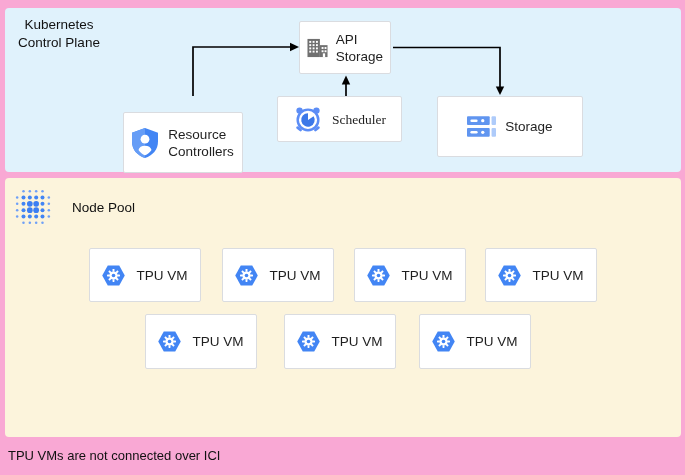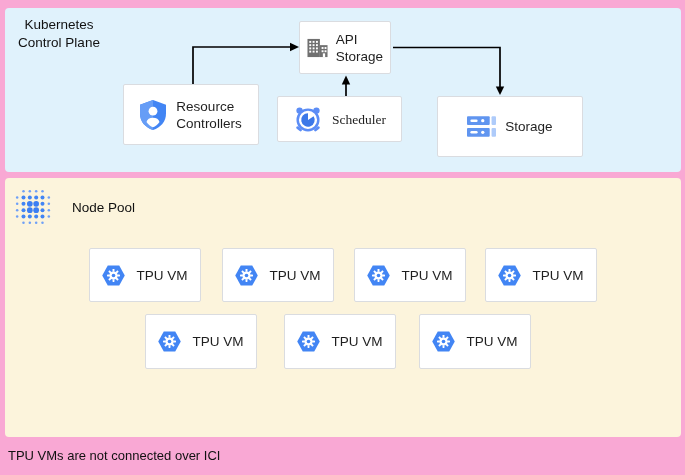--- a/index.html
+++ b/index.html
@@ -77,21 +77,21 @@
           <rect x="16.6" y="15.6" width="2.4" height="3.9"></rect>
         </g>
       </svg>
     </span>
     <span class="node-label two-line">
       <span>API</span>
       <span>Storage</span>
     </span>
   </div>
 
-  <div class="node-box" style="left:123px;top:84px;width:136px;height:61px;">
+  <div class="node-box" style="left:123px;top:112px;width:120px;height:61px;">
     <span class="icon">
       <svg width="26" height="30" viewBox="0 0 26 30">
         <path d="M13 0 L26 4.8 V13.5 C26 21.8 20.6 27.4 13 30 C5.4 27.4 0 21.8 0 13.5 V4.8 Z" fill="#4285f4"></path>
         <path d="M13 0 L0 4.8 V13.5 C0 21.8 5.4 27.4 13 30 Z" fill="#669df6"></path>
         <circle cx="13" cy="11.2" r="4.4" fill="#ffffff"></circle>
         <path d="M13 17.8 c-3.4 0 -5.9 1.6 -6.5 4.1 c1.7 2.5 4 4.3 6.5 5.3 c2.5 -1 4.8 -2.8 6.5 -5.3 c-0.6 -2.5 -3.1 -4.1 -6.5 -4.1 Z" fill="#ffffff"></path>
       </svg>
     </span>
     <span class="node-label two-line">
       <span>Resource</span>

